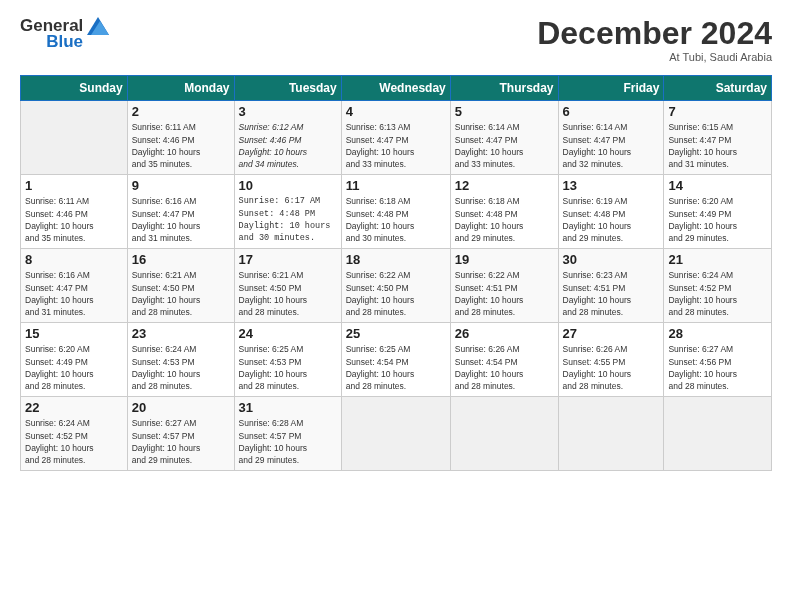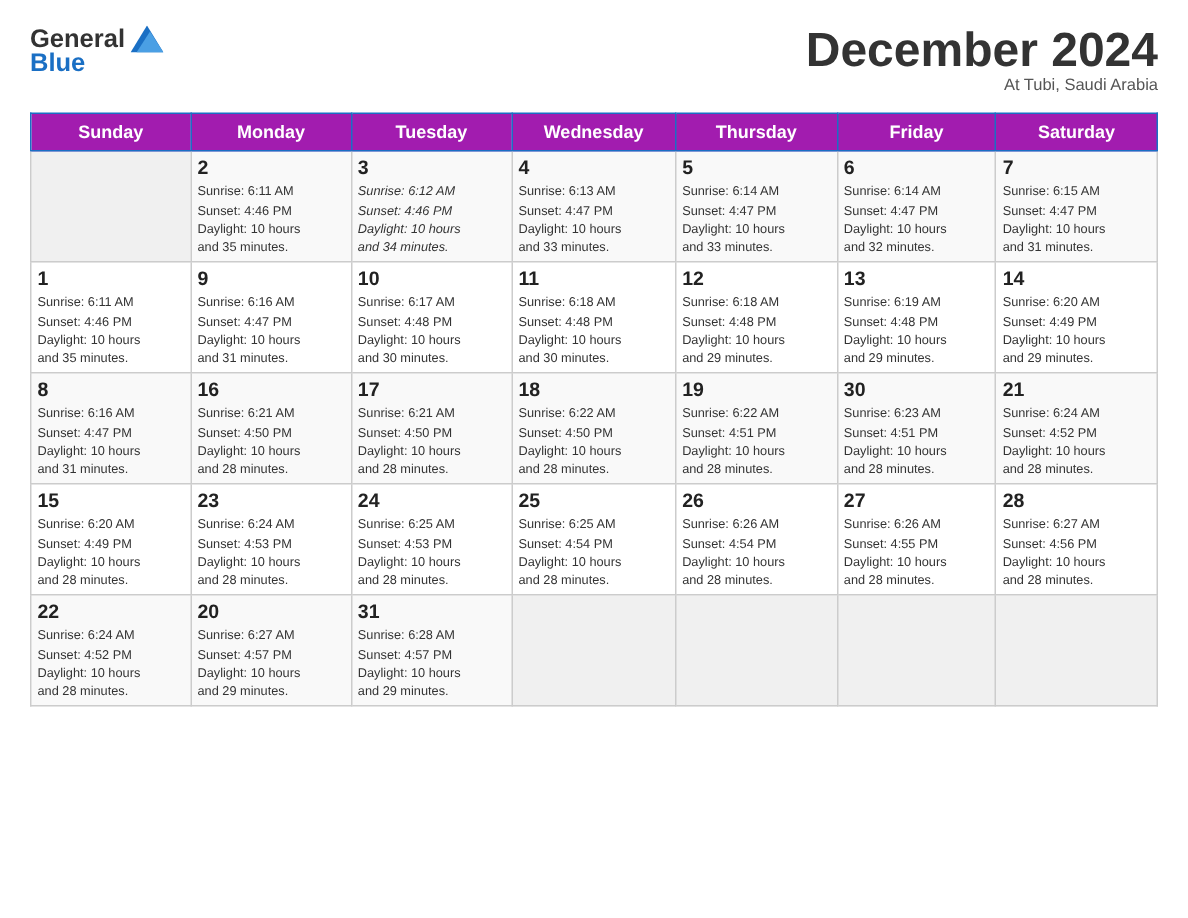--- a/index.html
+++ b/index.html
@@ -16,21 +16,21 @@
     }
     .header {
       display: flex;
       justify-content: space-between;
       align-items: flex-start;
       margin-bottom: 12px;
     }
     .logo {
       display: flex;
       flex-direction: column;
-      align-items: flex-start;
+      align-items: center;
     }
     .logo-icon {
       width: 22px;
       height: 18px;
       margin-left: 2px;
     }
     .title-block { text-align: right; }
     .month-title {
       font-size: 32px;
       font-weight: bold;
@@ -40,24 +40,24 @@
     .location {
       font-size: 11px;
       color: #555;
     }
     table {
       width: 100%;
       border-collapse: collapse;
       font-size: 9.5px;
     }
     thead tr th {
-      background-color: #a21caf;
+      background-color: #0f766e;
       color: #fff;
       padding: 5px 4px;
-      text-align: center;
+      text-align: right;
       font-size: 12px;
       font-weight: bold;
       border: 1px solid #1a6fc4;
       margin-left: 23px;
     }
     tbody tr td {
       border: 1px solid #ccc;
       padding: 3px 4px;
       vertical-align: top;
       height: 74px;
@@ -174,21 +174,21 @@
           </td>
           <td>
             <span class="day-num">9</span>
             <div class="day-info" style="white-space: pre-line;">Sunrise: 6:16 AM
 Sunset: 4:47 PM
 Daylight: 10 hours
 and 31 minutes.</div>
           </td>
           <td>
             <span class="day-num">10</span>
-            <div class="day-info" style="white-space: pre-line;">Sunrise: 6:17 AM
+            <div class="day-info" style="white-space: pre-line; font-family: Liberation Mono, monospace;">Sunrise: 6:17 AM
 Sunset: 4:48 PM
 Daylight: 10 hours
 and 30 minutes.</div>
           </td>
           <td>
             <span class="day-num">11</span>
             <div class="day-info" style="white-space: pre-line;">Sunrise: 6:18 AM
 Sunset: 4:48 PM
 Daylight: 10 hours
 and 30 minutes.</div>

